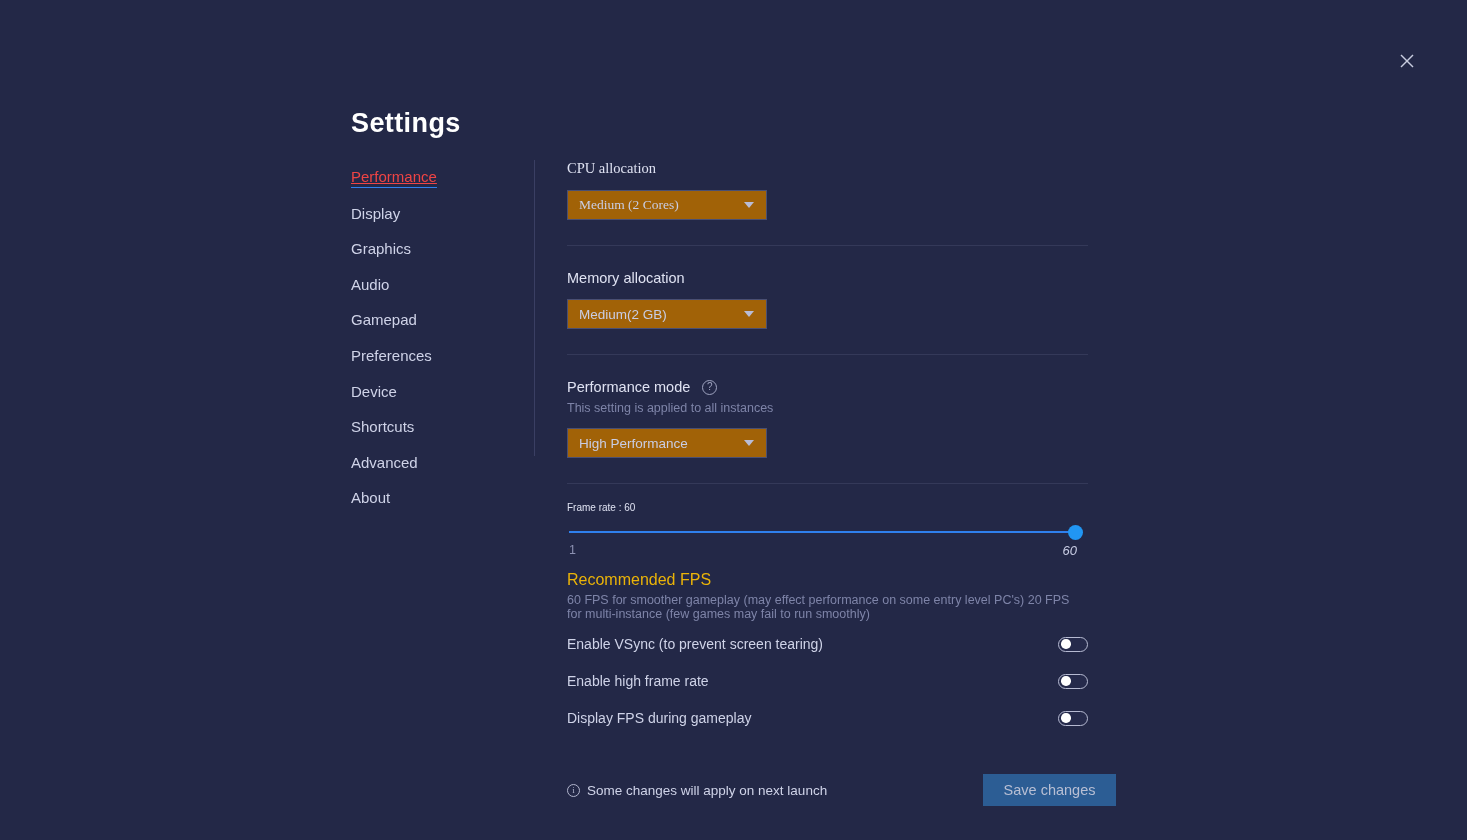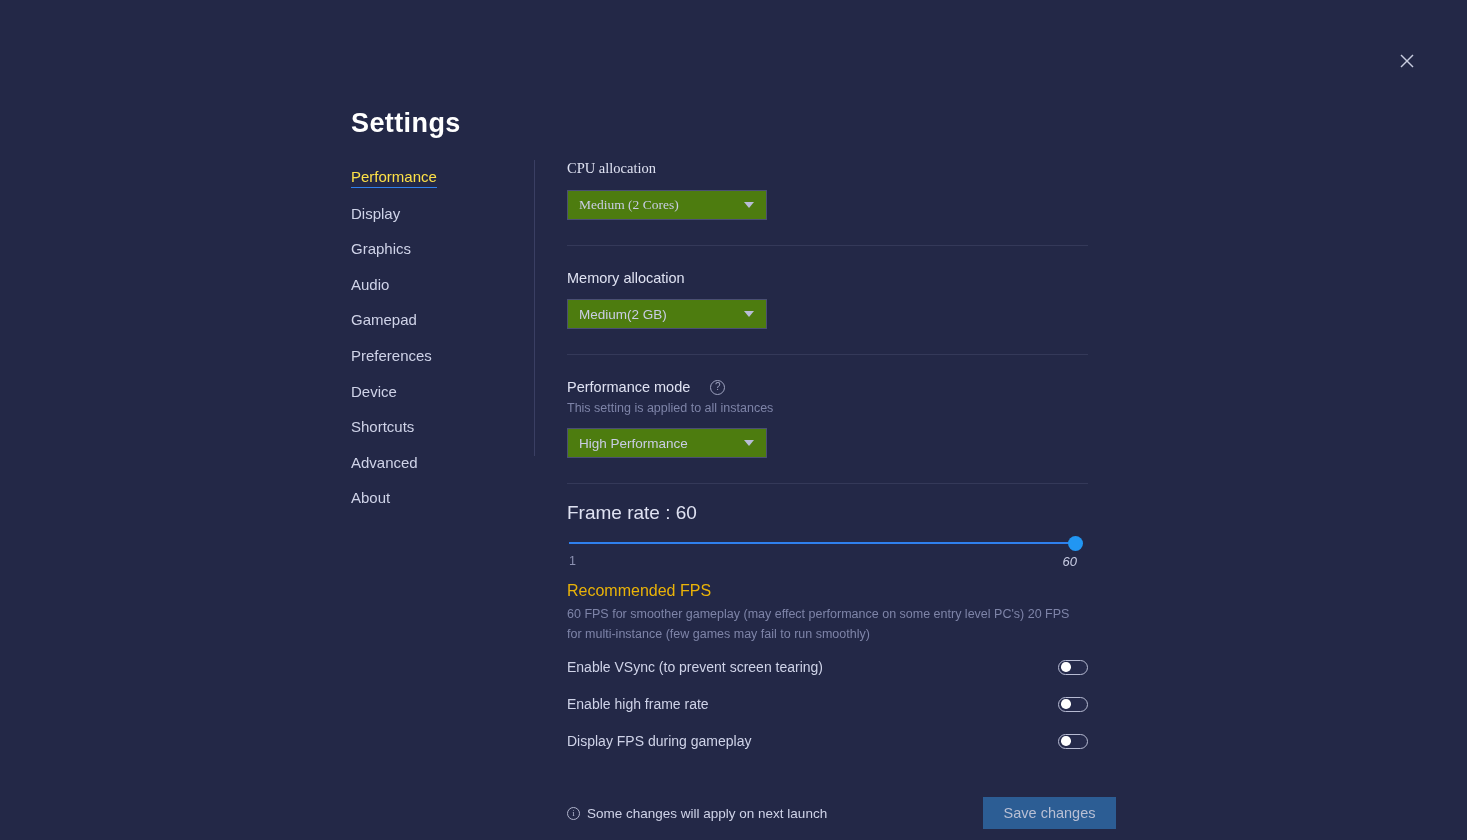--- a/index.html
+++ b/index.html
@@ -56,22 +56,23 @@
     color: #cfd3e8;
     margin-bottom: 16.6px;
     cursor: pointer;
     display: inline-block;
     width: auto;
     padding-bottom: 2px;
     white-space: nowrap;
   }
   .nav-row { display: block; }
   .nav-item.active {
-    color: #fde047;
+    color: #ef4444;
     border-bottom: 1.5px solid #2f80ed;
+    text-decoration: underline;
   }
 
   .v-divider {
     position: absolute;
     left: 534px;
     top: 160px;
     width: 1px;
     height: 296px;
     background: #3a3f63;
   }
@@ -87,21 +88,21 @@
   .section-label {
     font-size: 14.5px;
     color: #dfe2f2;
     margin-bottom: 13px;
   }
 
   .select {
     position: relative;
     width: 200px;
     height: 30px;
-    background: #4d7c0f;
+    background: #a16207;
     border: 1px solid #4a4f72;
     display: flex;
     align-items: center;
     padding-left: 11px;
     cursor: pointer;
   }
   .select-value {
     font-size: 13.5px;
     color: #c9cde4;
   }
@@ -123,42 +124,42 @@
   }
 
   .sec-cpu { padding-top: 0px; font-family: Liberation Serif, serif; }
   .gap-a { height: 25px; }
   .gap-b { height: 24px; }
 
   
   .pm-head {
     display: flex;
     align-items: center;
-    gap: 20px;
+    gap: 12px;
   }
   .help-icon {
     width: 15px; height: 15px;
     border: 1.3px solid #9ea3c0;
     border-radius: 50%;
     font-size: 10px;
     line-height: 12.5px;
     text-align: center;
     color: #9ea3c0;
     cursor: pointer;
   }
   .pm-sub {
     font-size: 12.5px;
     color: #7e84a8;
     margin-top: 6px;
     margin-bottom: 13px;
   }
 
   
   .frame-label {
-    font-size: 19px;
+    font-size: 10px;
     color: #dfe2f2;
     margin-bottom: 12px;
   }
   .slider-wrap {
     position: relative;
     width: 510px;
     height: 14px;
   }
   .track {
     position: absolute;
@@ -199,21 +200,21 @@
   }
 
   .rec-title {
     font-size: 16px;
     color: #eab308;
     margin-top: 12px;
   }
   .rec-body {
     font-size: 12.5px;
     color: #7e84a8;
-    line-height: 20px;
+    line-height: 14px;
     margin-top: 4px;
     width: 513px;
   }
 
   
   .toggle-row {
     display: flex;
     align-items: center;
     justify-content: space-between;
     height: 28px;

